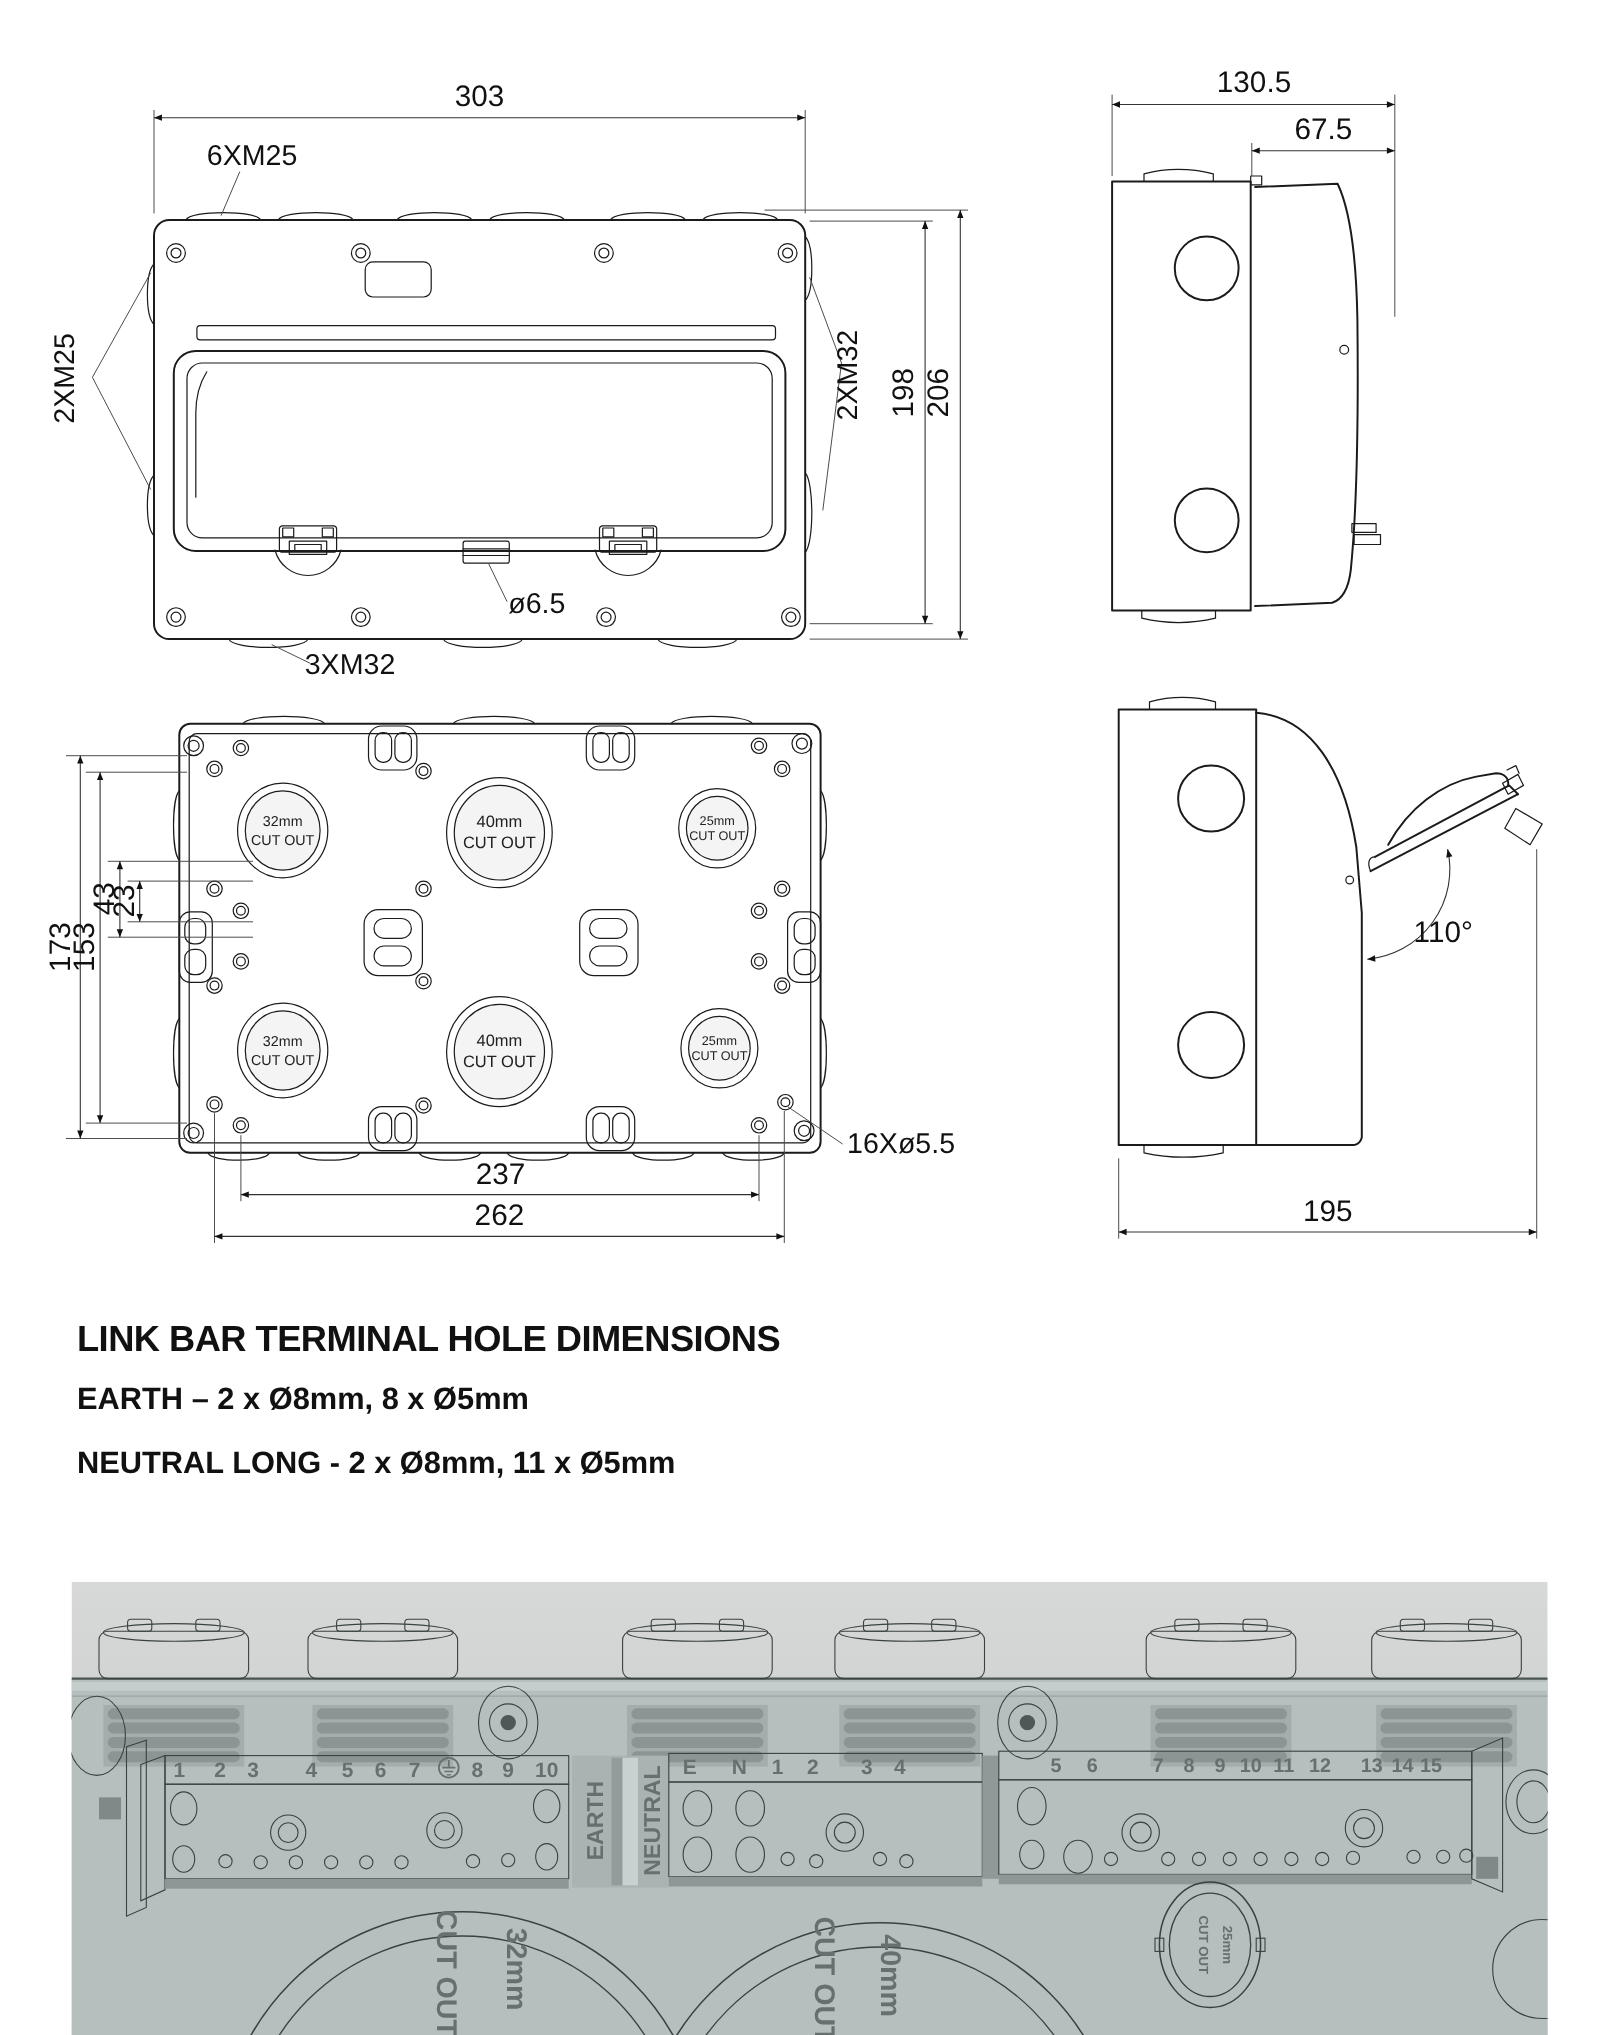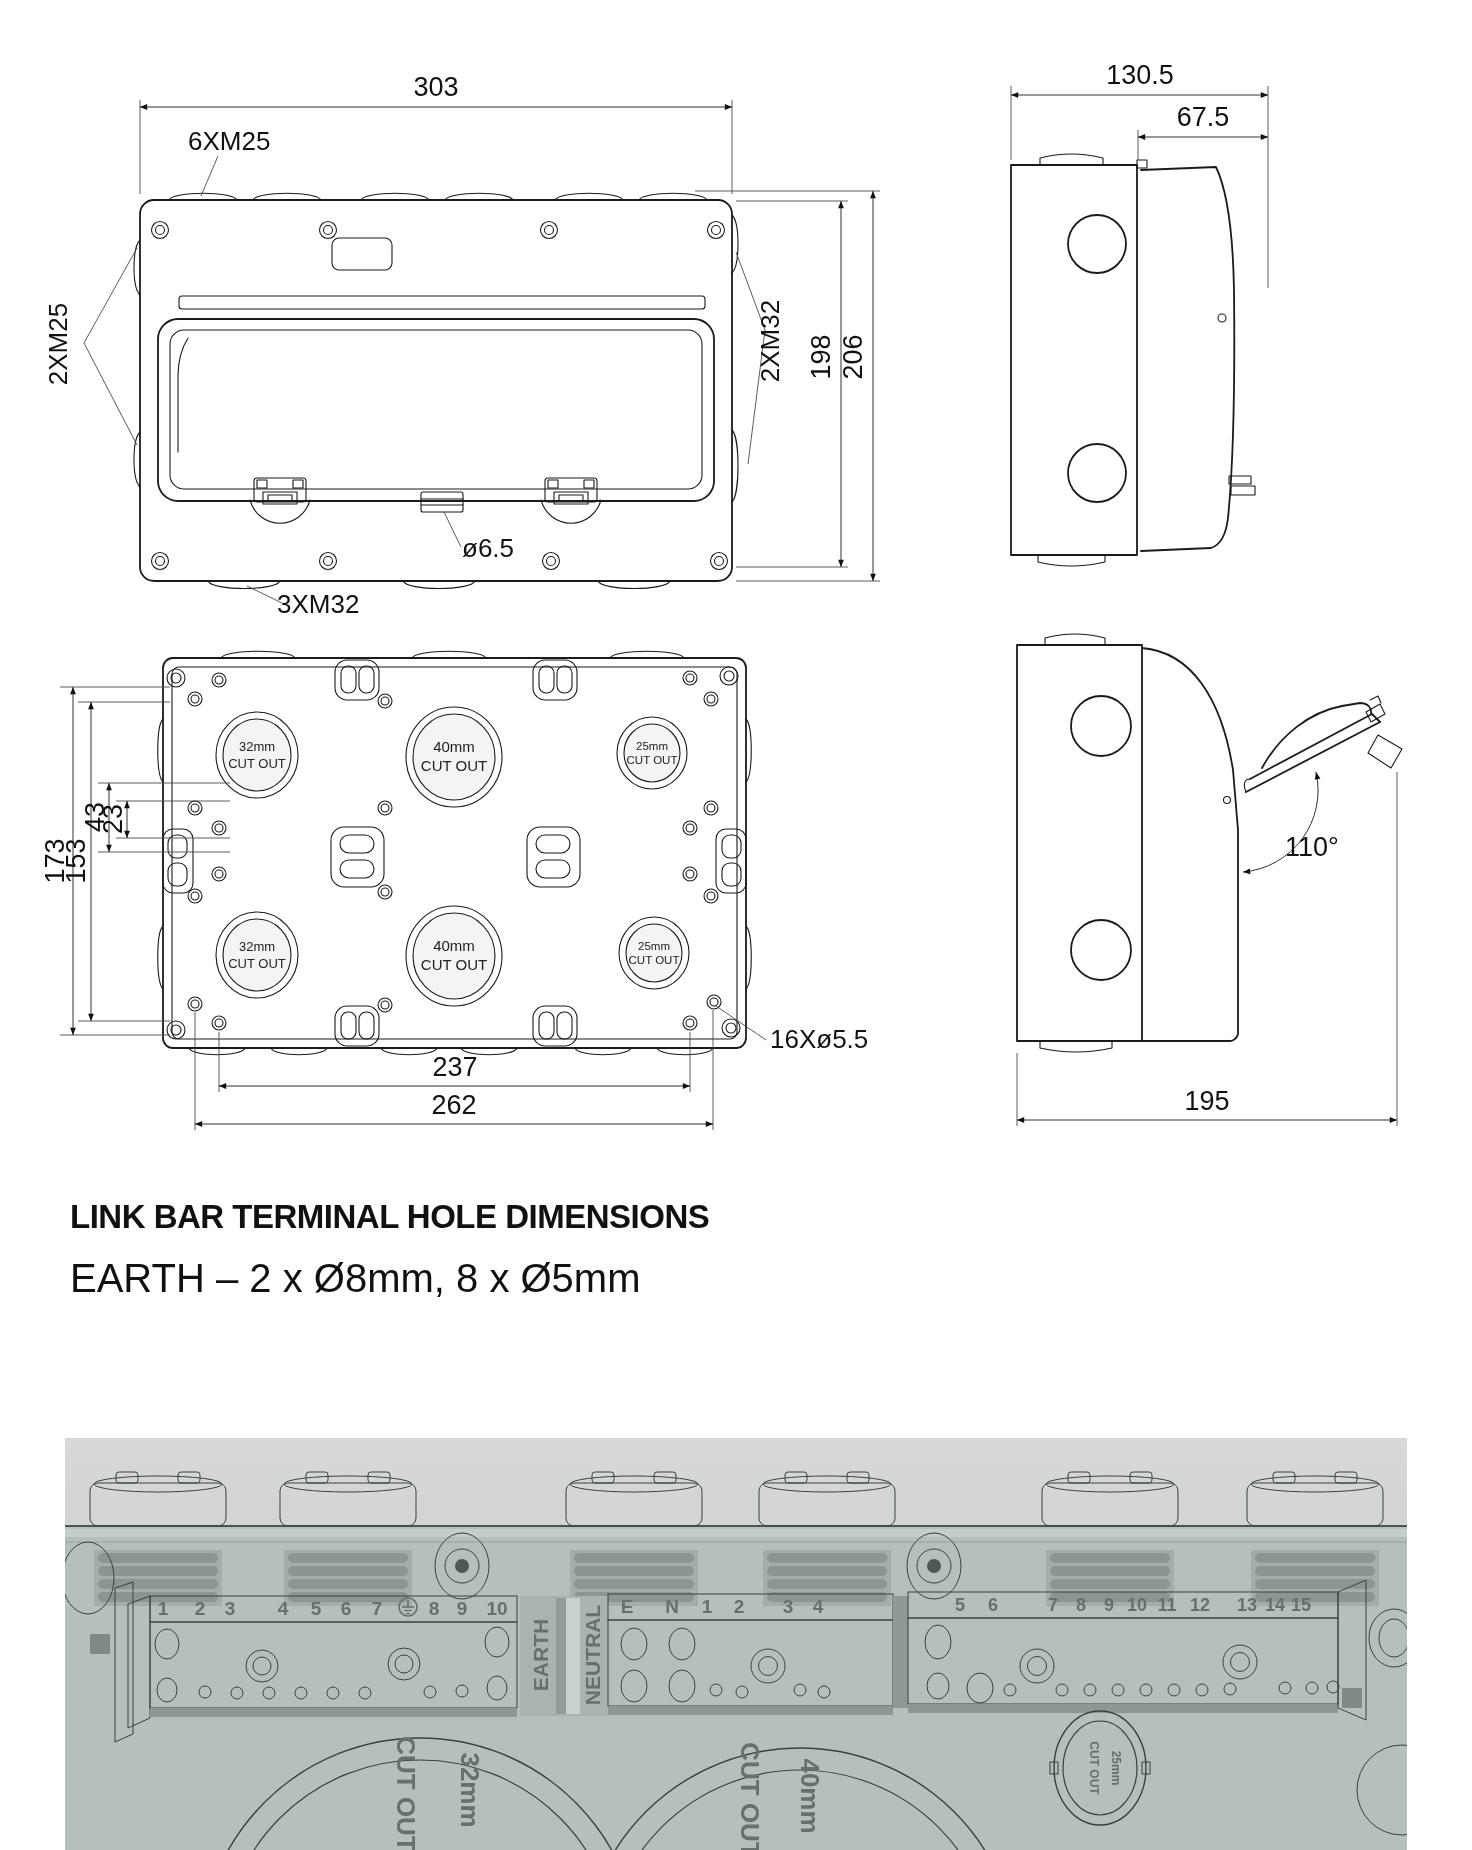--- a/index.html
+++ b/index.html
@@ -13,21 +13,21 @@
   .dim {fill:none;stroke:#333;stroke-width:1;}
   .dimtxt{font-size:27px;fill:#111;}
   .lbltxt{font-size:26px;fill:#111;}
   .cutbig{font-size:15px;fill:#222;}
   .cutmid{font-size:13px;fill:#222;}
   .cutsml{font-size:11.5px;fill:#222;}
   .holefill{fill:#f4f4f4;}
   
   .notes{position:absolute;left:70px;top:1198px;color:#111;}
   .notes .hd{font-size:33px;font-weight:bold;letter-spacing:-0.5px;margin:0 0 20px 0;text-align:right;}
-  .notes .li{font-size:40px;margin:0 0 26px 0;}
+  .notes .li{font-size:28px;margin:0 0 26px 0;font-weight:bold;}
   
   .rbody{fill:#b5bfbe;}
   .rln{stroke:#39423f;stroke-width:1;fill:none;}
   .eng{fill:#66706f;font-weight:bold;}
   .engnum{font-size:19px;fill:#66706f;font-weight:bold;}
   .engnum2{font-size:18px;fill:#66706f;font-weight:bold;}
 </style>
 </head>
 <body>
 
@@ -401,20 +401,21 @@
       <line class="ext" x1="1397" y1="772" x2="1397" y2="1126"></line>
       <line class="dim" x1="1017" y1="1120" x2="1397" y2="1120" marker-start="url(#ar)" marker-end="url(#ar)"></line>
       <text class="dimtxt" x="1207" y="1110" text-anchor="middle">195</text>
     </g>
   </g>
 </svg>
 
 <div class="notes">
   <p class="hd">LINK BAR TERMINAL HOLE DIMENSIONS</p>
   <p class="li">EARTH – 2 x Ø8mm, 8 x Ø5mm</p>
+  <p class="li">NEUTRAL LONG - 2 x Ø8mm, 11 x Ø5mm</p>
 </div>
 
 <svg width="1472" height="412" viewBox="0 0 1472 412" style="position:absolute;left:0;top:1438px;">
   <defs>
     <linearGradient id="bgGrad" x1="0" y1="0" x2="0" y2="1">
       <stop offset="0" stop-color="#d7d9d8"></stop>
           <stop offset="1" stop-color="#bdc3c1"></stop>
     </linearGradient>
     <radialGradient id="metal" cx="0.4" cy="0.35" r="0.8">
       <stop offset="0" stop-color="#eef2f1"></stop>

